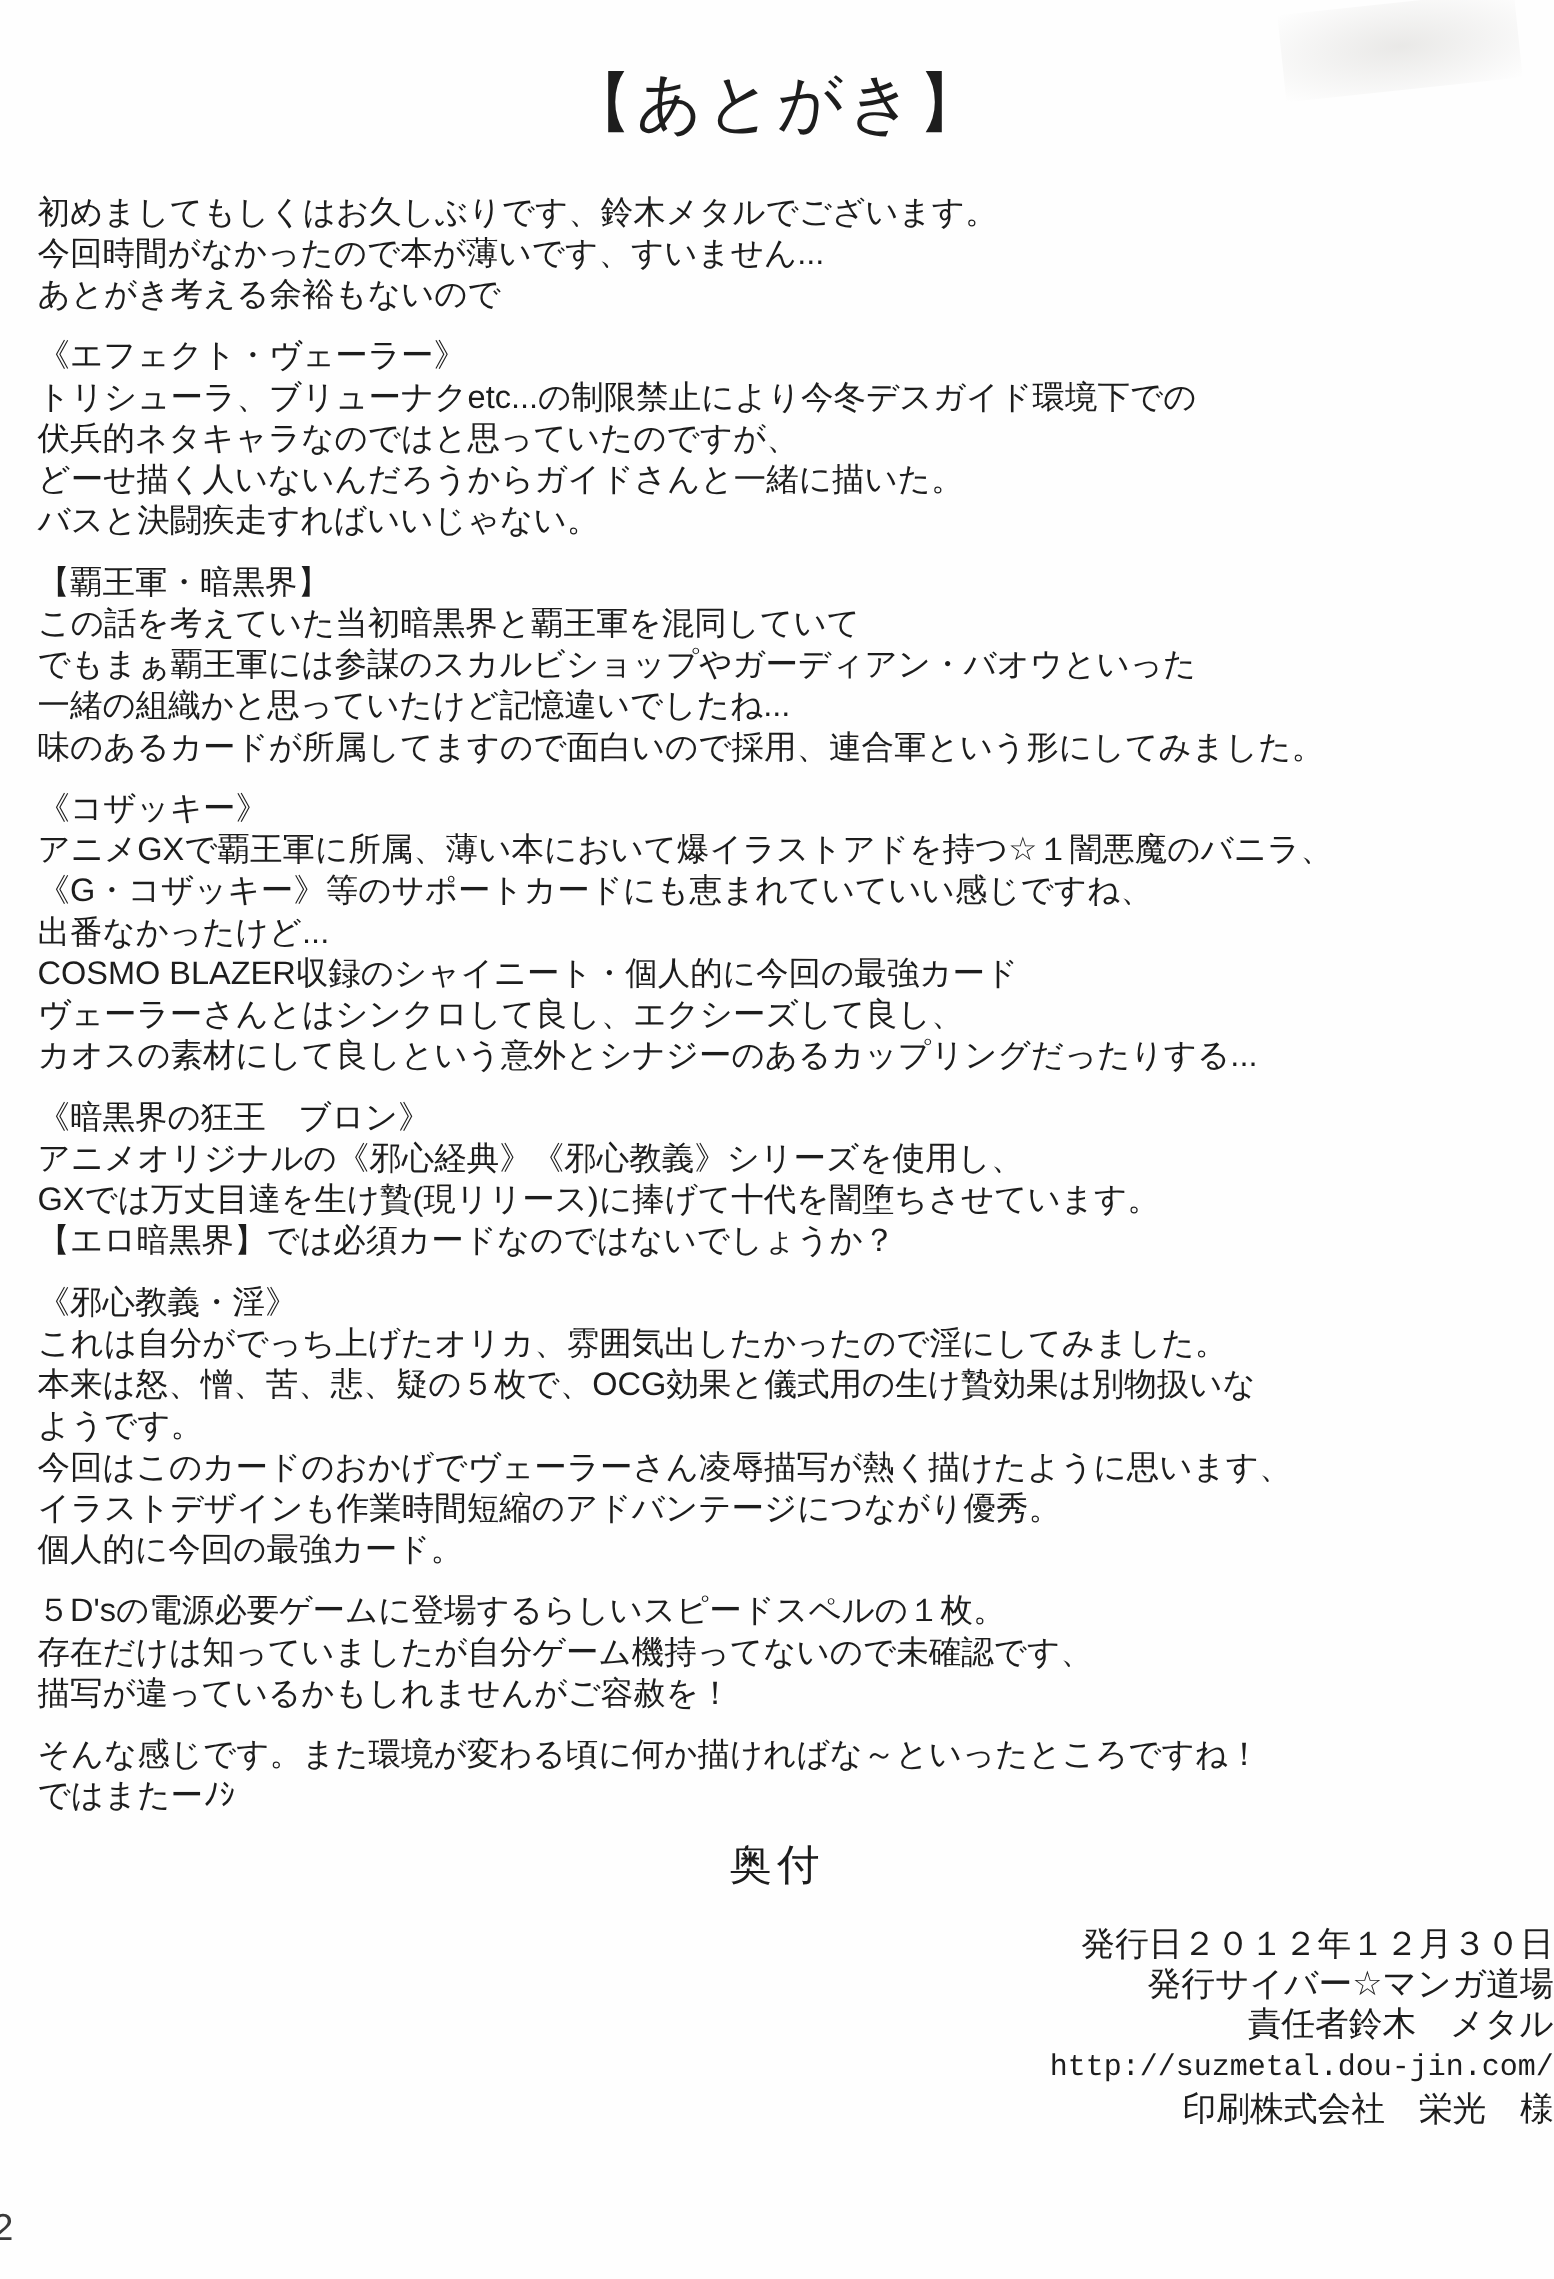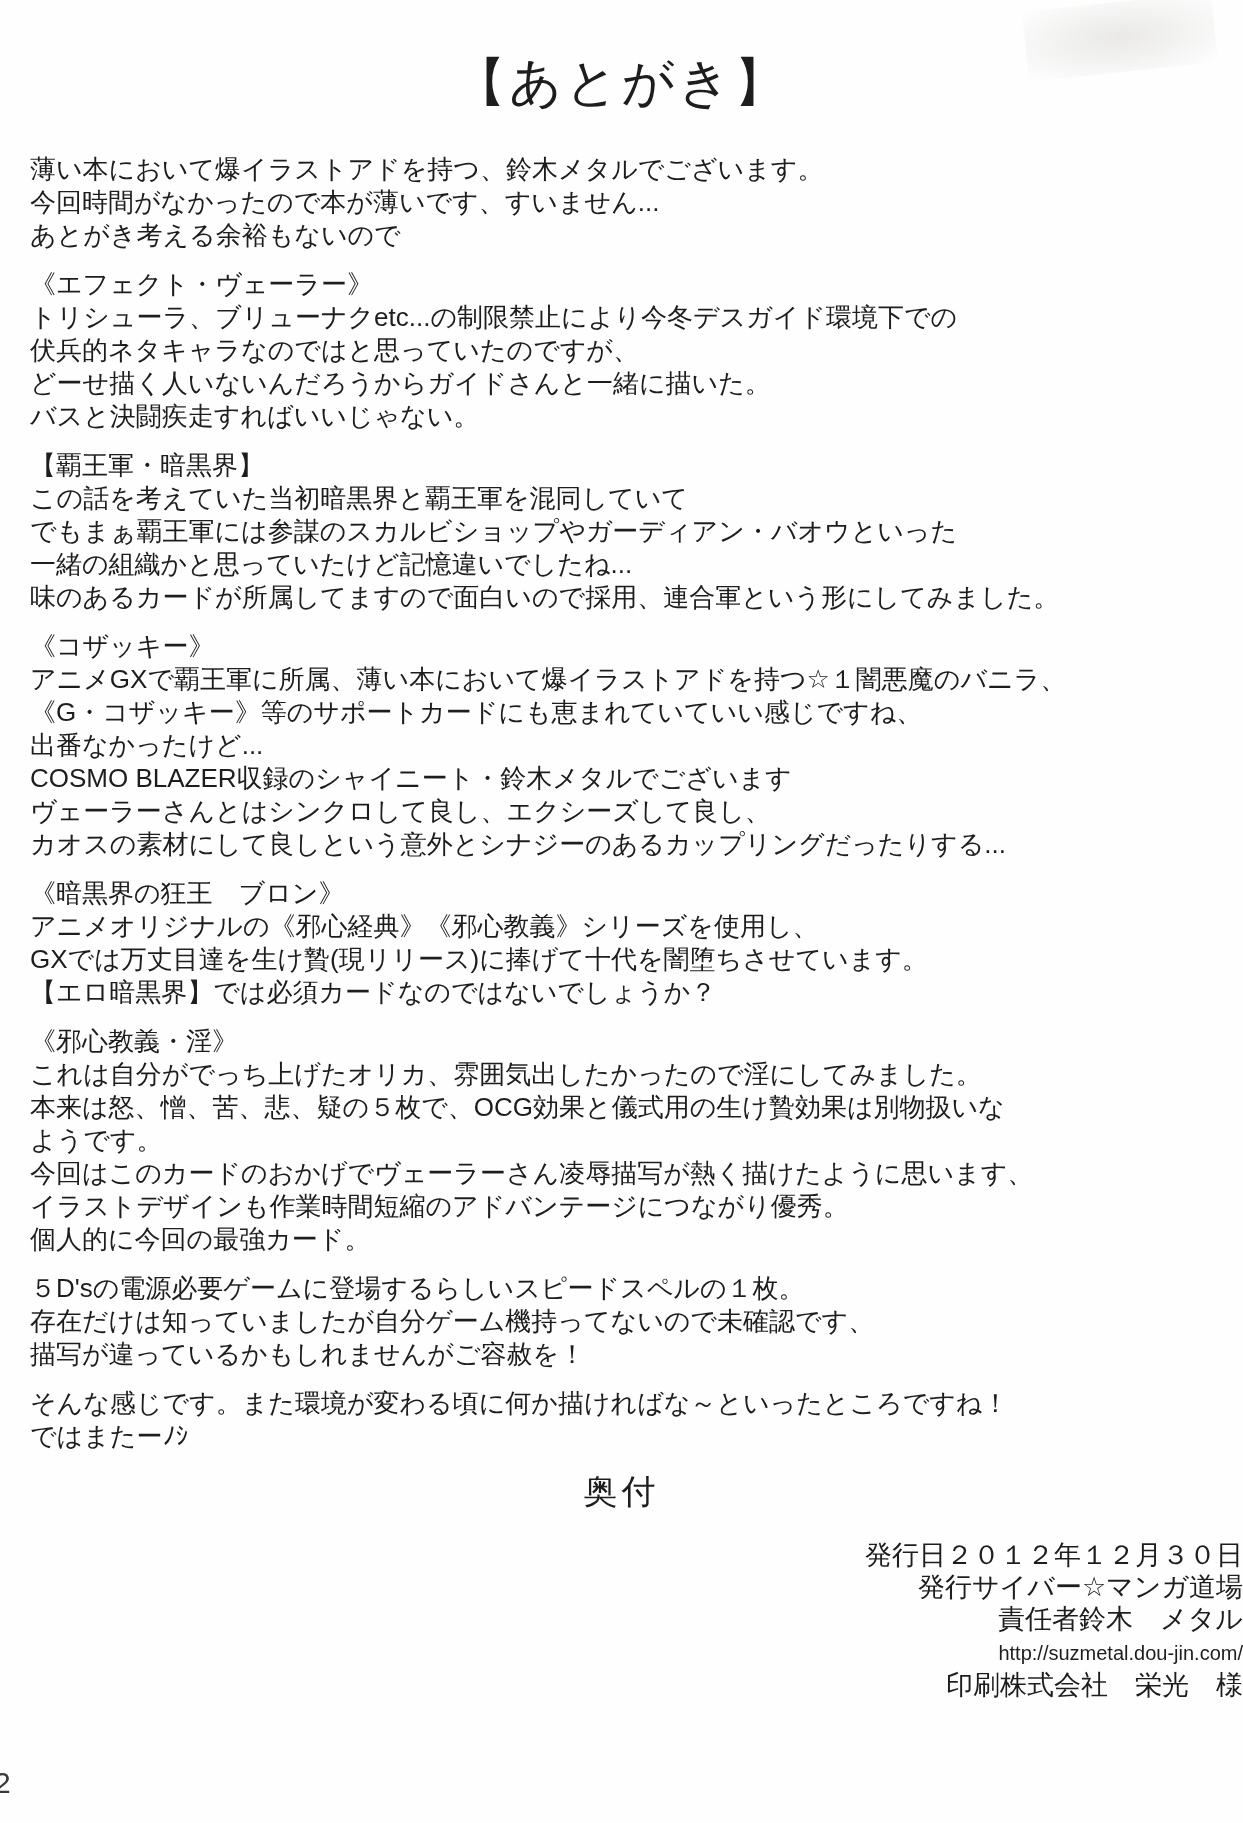--- a/index.html
+++ b/index.html
@@ -51,22 +51,22 @@
     text-align: right;
   }
   .colophon .row {
     white-space: pre;
   }
   .colophon .label {
     display: inline-block;
     min-width: 122px;
   }
   .colophon .value.mono {
-    font-family: Liberation Sans, sans-serif;
-    font-size: 20px;
+    font-family: Liberation Mono, monospace;
+    font-size: 24px;
   }
   .page-number {
     position: absolute;
     left: -6px;
     top: 1766px;
     font-size: 30px;
     color: #3a3a3a;
   }
   .scan-artifact {
     position: absolute;
@@ -83,21 +83,21 @@
 <body>
 
 <div class="page">
 
   <div class="scan-artifact"></div>
 
   <h1 class="title">【あとがき】</h1>
 
   <div class="body-text">
       <div class="para">
-        <div class="line">薄い本において爆イラストアドを持つ、鈴木メタルでございます。</div>
+        <div class="line">初めましてもしくはお久しぶりです、鈴木メタルでございます。</div>
         <div class="line">今回時間がなかったので本が薄いです、すいません...</div>
         <div class="line">あとがき考える余裕もないので</div>
       </div>
       <div class="para">
         <div class="line">《エフェクト・ヴェーラー》</div>
         <div class="line">トリシューラ、ブリューナクetc...の制限禁止により今冬デスガイド環境下での</div>
         <div class="line">伏兵的ネタキャラなのではと思っていたのですが、</div>
         <div class="line">どーせ描く人いないんだろうからガイドさんと一緒に描いた。</div>
         <div class="line">バスと決闘疾走すればいいじゃない。</div>
       </div>
@@ -106,21 +106,21 @@
         <div class="line">この話を考えていた当初暗黒界と覇王軍を混同していて</div>
         <div class="line">でもまぁ覇王軍には参謀のスカルビショップやガーディアン・バオウといった</div>
         <div class="line">一緒の組織かと思っていたけど記憶違いでしたね...</div>
         <div class="line">味のあるカードが所属してますので面白いので採用、連合軍という形にしてみました。</div>
       </div>
       <div class="para">
         <div class="line">《コザッキー》</div>
         <div class="line">アニメGXで覇王軍に所属、薄い本において爆イラストアドを持つ☆１闇悪魔のバニラ、</div>
         <div class="line">《G・コザッキー》等のサポートカードにも恵まれていていい感じですね、</div>
         <div class="line">出番なかったけど...</div>
-        <div class="line">COSMO BLAZER収録のシャイニート・鈴木メタルでございます</div>
+        <div class="line">COSMO BLAZER収録のシャイニート・個人的に今回の最強カード</div>
         <div class="line">ヴェーラーさんとはシンクロして良し、エクシーズして良し、</div>
         <div class="line">カオスの素材にして良しという意外とシナジーのあるカップリングだったりする...</div>
       </div>
       <div class="para">
         <div class="line">《暗黒界の狂王　ブロン》</div>
         <div class="line">アニメオリジナルの《邪心経典》《邪心教義》シリーズを使用し、</div>
         <div class="line">GXでは万丈目達を生け贄(現リリース)に捧げて十代を闇堕ちさせています。</div>
         <div class="line">【エロ暗黒界】では必須カードなのではないでしょうか？</div>
       </div>
       <div class="para">

